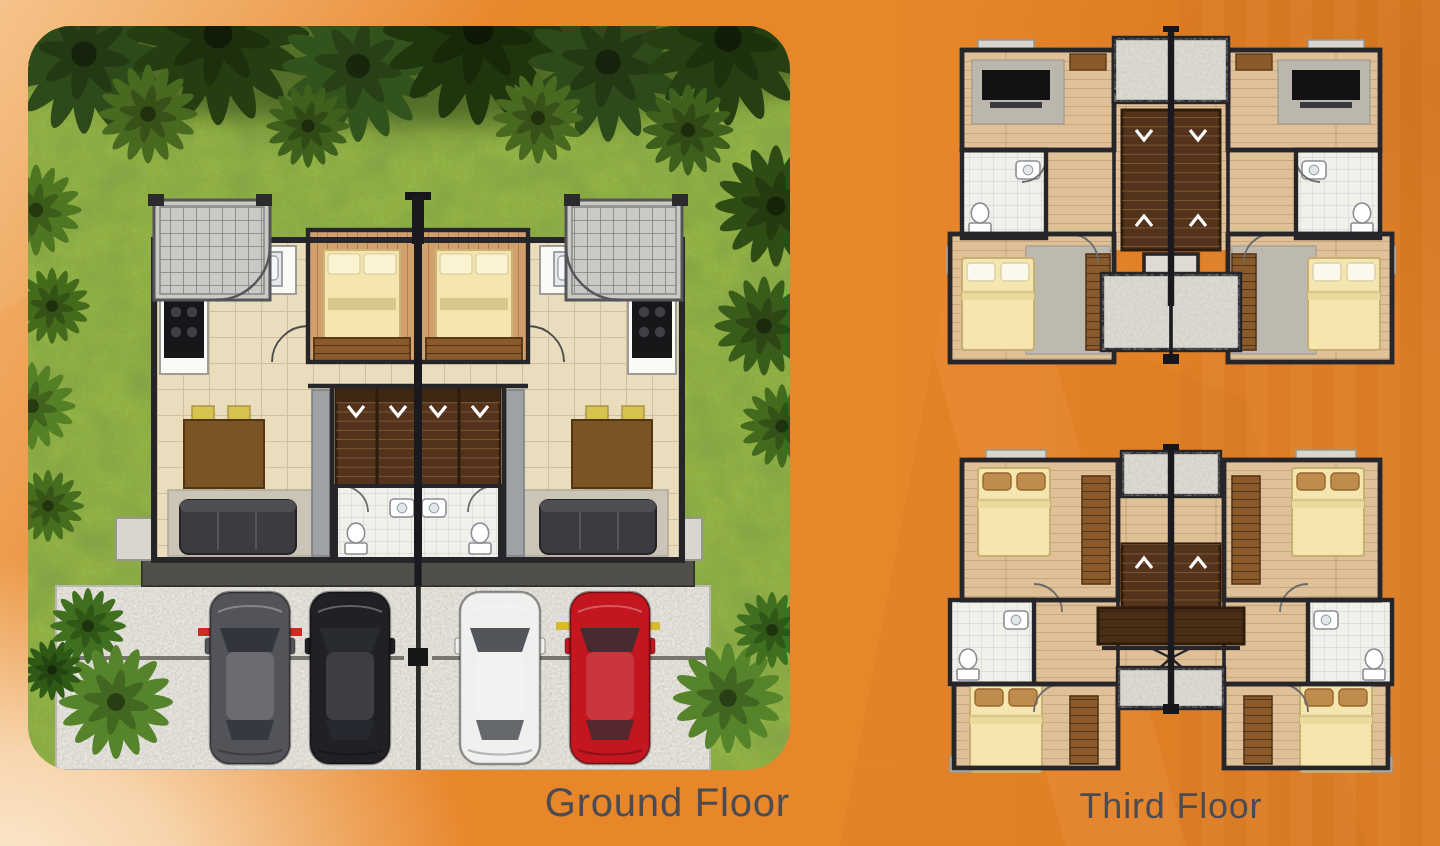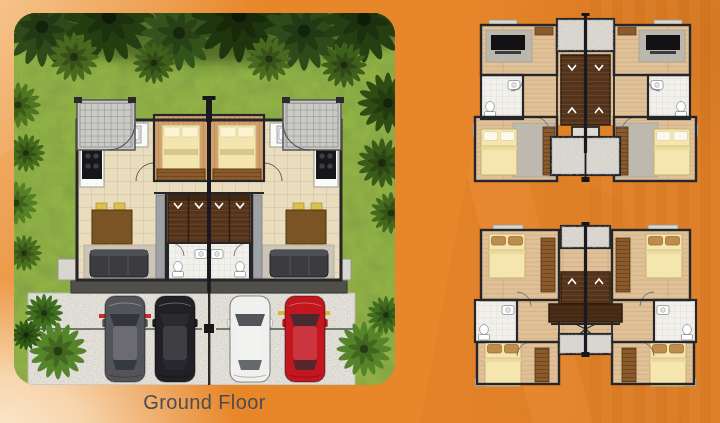--- a/index.html
+++ b/index.html
@@ -19,21 +19,21 @@
        clip-path:polygon(0 100%,18% 0,100% 35%,100% 100%);}
   .wm3{left:0;top:0;width:260px;height:200px;opacity:.5;
        background:linear-gradient(135deg, rgba(255,244,220,.35), rgba(255,244,220,0) 55%);
        clip-path:polygon(0 0,100% 0,0 78%);}
   .panel{position:absolute;left:14px;top:13px;width:381px;height:372px;border-radius:22px;overflow:hidden;}
   .panel svg{display:block;}
   .plan{position:absolute;}
   .plan-second{left:473px;top:13px;width:225px;height:172px;}
   .plan-third{left:473px;top:222px;width:225px;height:166px;}
   .floor-label{position:absolute;text-align:center;color:#4B4C52;letter-spacing:.4px;}
-  .label-ground{left:14px;top:391px;width:381px;font-size:20px;}
+  .label-ground{left:14px;top:391px;width:381px;font-size:20px;text-align:right;}
   .label-second{left:473px;top:186px;width:225px;font-size:18px;}
   .label-third{left:473px;top:393px;width:225px;font-size:18px;}
 </style>
 </head>
 <body>
 
 <div class="stage">
   <div class="wm wm1"></div>
   <div class="wm wm2"></div>
   <div class="wm wm3"></div>
@@ -439,13 +439,14 @@
       <rect x="86" y="112" width="53" height="20" filter="url(#fRoof)"></rect>
     </g>
     <g>
       <rect x="110.9" y="0" width="3.2" height="132" fill="#1a1a1e"></rect>
       <rect x="108.5" y="0" width="8" height="3" fill="#15151a"></rect>
       <rect x="108.5" y="130" width="8" height="5" fill="#17171A"></rect>
     </g>
   </svg>
 
   <div class="floor-label label-ground">Ground Floor</div>
+  <div class="floor-label label-third">Third Floor</div>
 </div>
 
 </body></html>

